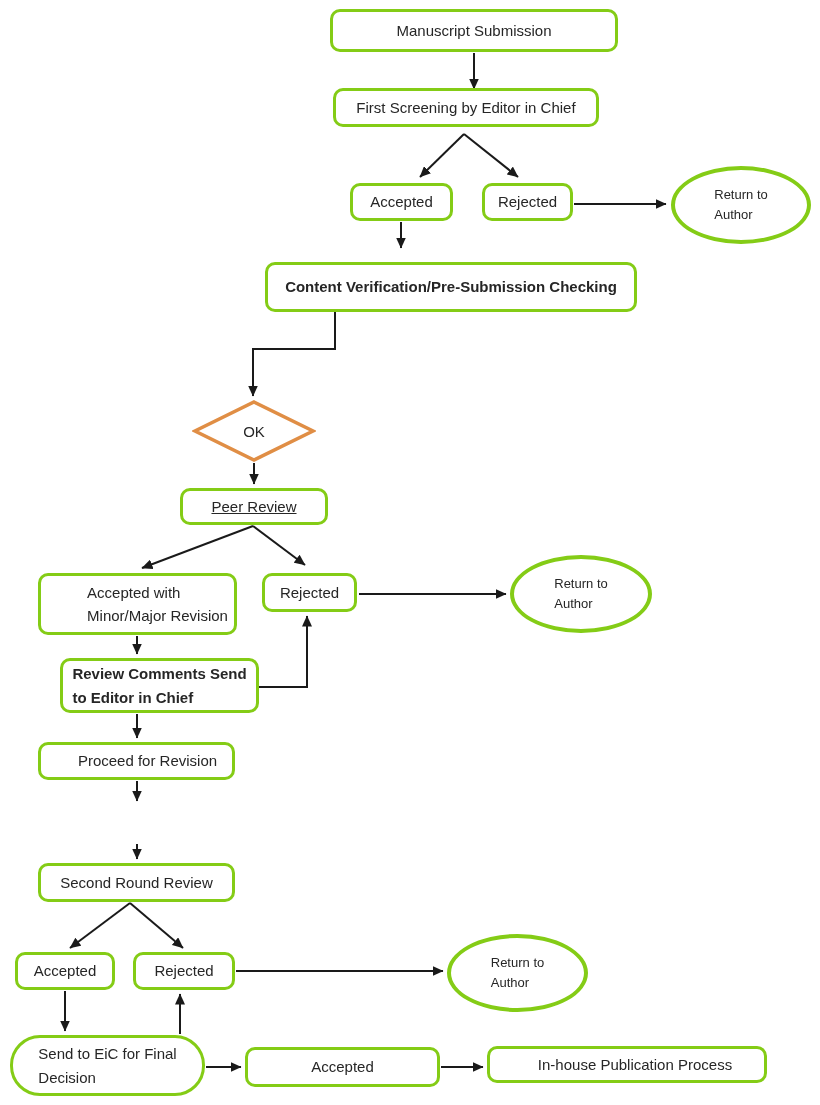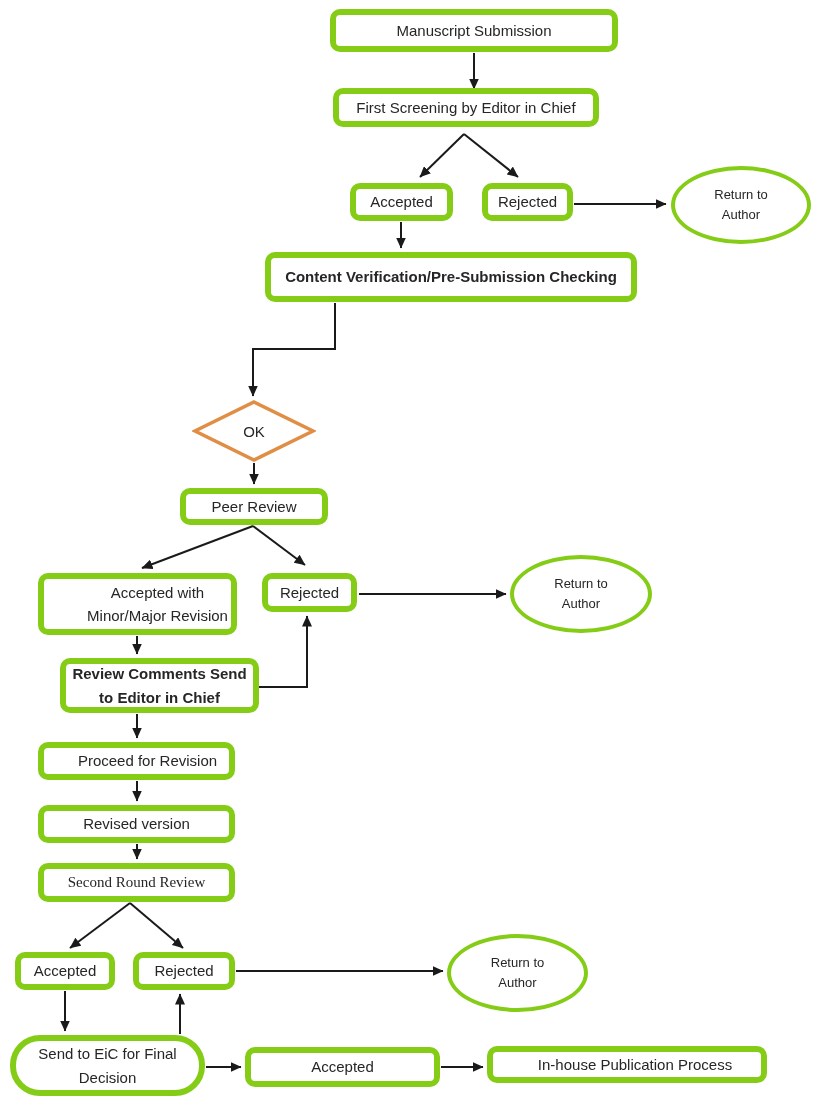--- a/index.html
+++ b/index.html
@@ -14,36 +14,35 @@
   }
   #edges-svg {
     position: absolute;
     left: 0; top: 0;
     width: 820px; height: 1105px;
   }
   .node {
     position: absolute;
     box-sizing: border-box;
     background: #ffffff;
-    border: 6px solid #84cc16;
+    border: 3px solid #84cc16;
     border-radius: 10px;
     display: flex;
     align-items: center;
     justify-content: center;
-    text-align: center;
     font-size: 15px;
     line-height: 1.55;
     white-space: pre-line;
   }
   .ellipse {
     border-radius: 50%;
     border-width: 4px;
     font-size: 13px;
   }
-  .bold { font-weight: 700; }
+  .bold { font-weight: 700; margin-top: 10px; }
   .semibold { font-weight: 600; margin-left: 22px; }
   .diamond { position: absolute; }
   .diamond .diamond-label {
     position: absolute;
     left: 0; top: 0; right: 0; bottom: 0;
     display: flex;
     align-items: center;
     justify-content: center;
     font-size: 15px;
   }
@@ -98,38 +97,37 @@
 
   <div class="node bold" style="left:265px; top:252px; width:372px; height:50px;">Content Verification/Pre-Submission Checking</div>
 
   <div class="diamond" style="left:192px; top:400px; width:124px; height:62px;">
     <svg width="124" height="62" xmlns="http://www.w3.org/2000/svg">
       <polygon points="62,2 121,31 62,60 3,31" fill="#ffffff" stroke="#e08e45" stroke-width="3.5" stroke-linejoin="miter"></polygon>
     </svg>
     <span class="diamond-label">OK</span>
   </div>
 
-  <div class="node" style="left:180px; top:488px; width:148px; height:37px;">Peer Review</div>
+  <div class="node" style="left:180px; top:488px; width:148px; height:37px;text-decoration:underline;">Peer Review</div>
 
   <div class="node" style="left:38px; top:573px; width:199px; height:62px;padding-left:40px;">Accepted with
 Minor/Major Revision</div>
 
   <div class="node" style="left:262px; top:573px; width:95px; height:39px;">Rejected</div>
 
   <div class="node ellipse" style="left:510px; top:555px; width:142px; height:78px;">Return to
 Author</div>
 
   <div class="node semibold" style="left:38px; top:658px; width:199px; height:55px;">Review Comments Send
 to Editor in Chief</div>
 
   <div class="node" style="left:38px; top:742px; width:197px; height:38px;padding-left:22px;">Proceed for Revision</div>
 
-  <div class="node" style="left:38px; top:805px; width:197px; height:38px;">Revised version</div>
 
-  <div class="node" style="left:38px; top:863px; width:197px; height:39px;font-family:Liberation Serif, serif;">Second Round Review</div>
+  <div class="node" style="left:38px; top:863px; width:197px; height:39px;">Second Round Review</div>
 
   <div class="node" style="left:15px; top:952px; width:100px; height:38px;">Accepted</div>
 
   <div class="node" style="left:133px; top:952px; width:102px; height:38px;">Rejected</div>
 
   <div class="node ellipse" style="left:447px; top:934px; width:141px; height:78px;">Return to
 Author</div>
 
   <div class="node" style="left:10px; top:1035px; width:195px; height:61px;border-radius:30px;">Send to EiC for Final
 Decision</div>

